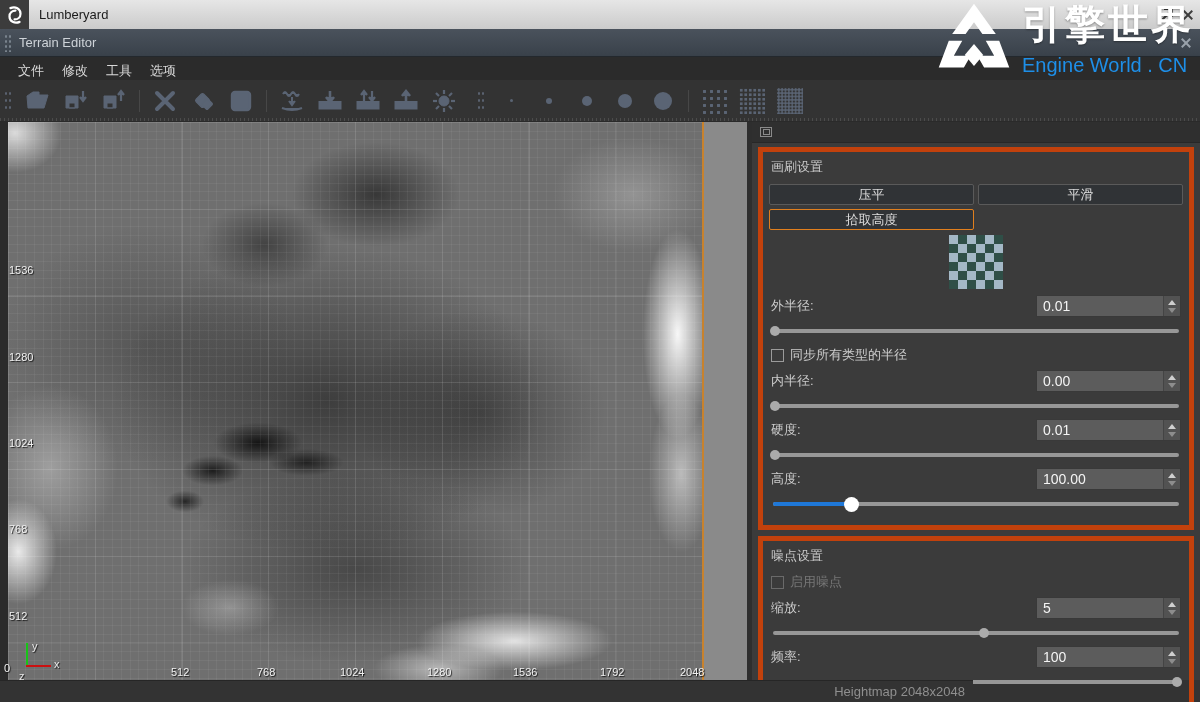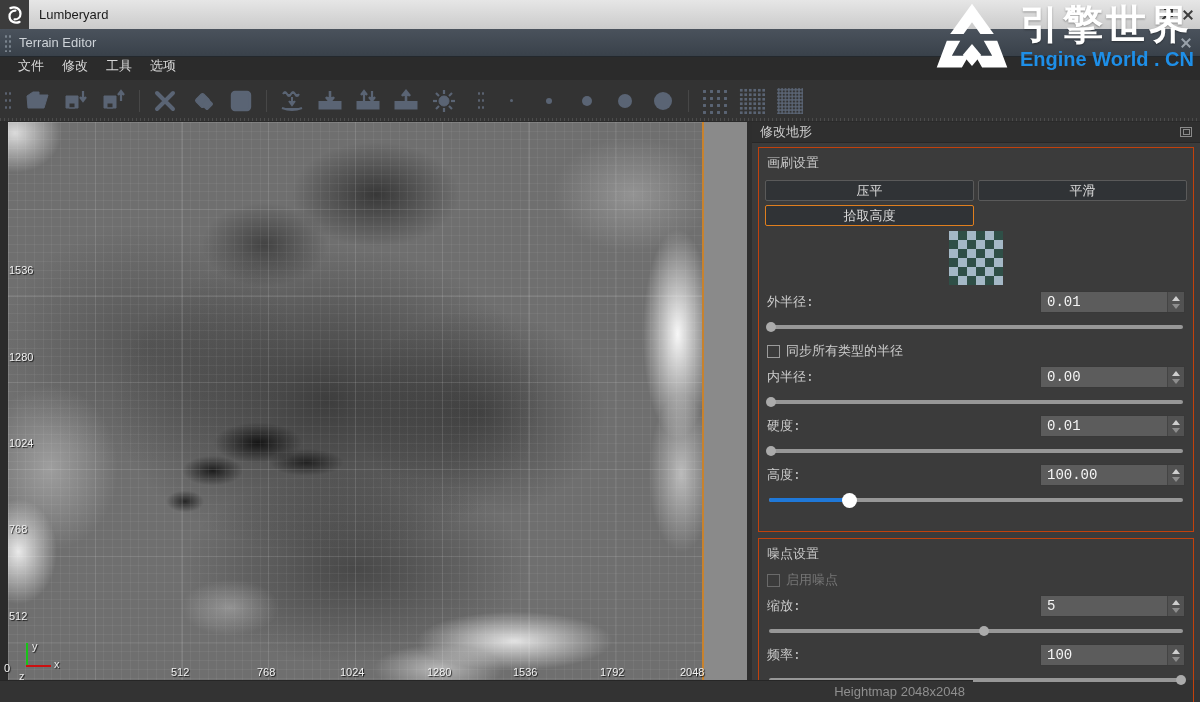--- a/index.html
+++ b/index.html
@@ -25,21 +25,21 @@
     background:linear-gradient(#4a525c,#39414a); display:flex; align-items:center; border-bottom:1px solid #23282d;}
   .grip { width:7px; height:18px; margin-left:4px;
     background-image:radial-gradient(circle,#79838d 1px,transparent 1.4px); background-size:4px 5px; }
   #pane-title { margin-left:8px; font-size:13px; color:#ced3d8; }
   #pane-close { position:absolute; right:6px; top:6px; width:16px; height:16px; }
   #pane-close::before,#pane-close::after { content:""; position:absolute; left:2px; top:7px; width:12px; height:2px; background:#9aa2ab; }
   #pane-close::before { transform:rotate(45deg);} #pane-close::after { transform:rotate(-45deg);}
 
   
   #menubar { position:absolute; left:0; top:57px; width:1200px; height:23px; background:#2b2b2b;
-    display:flex; align-items:flex-start; gap:18px; padding-left:18px; }
+    display:flex; align-items:flex-end; gap:18px; padding-left:18px; }
   .menu-item { font-size:13px; color:#d8d8d8; cursor:pointer; }
 
   
   #toolbar { position:absolute; left:0; top:80px; width:1200px; height:42px; background:#333;
     display:flex; align-items:center; border-bottom:1px solid #2a2a2a; }
   #toolbar::after { content:""; position:absolute; left:0; bottom:0; width:100%; height:3px;
     background-image:repeating-linear-gradient(to right, rgba(255,255,255,.12) 0 1px, transparent 1px 4px); }
   .tgrip { width:7px; height:22px; margin:0 8px 0 4px;
     background-image:radial-gradient(circle,#5a6270 1px,transparent 1.4px); background-size:4px 7px; }
   .tbtn { width:38px; height:34px; display:flex; align-items:center; justify-content:center; cursor:pointer; }
@@ -89,21 +89,21 @@
   .axlabel { position:absolute; font-size:11px; color:#e9e9e9; text-shadow:1px 1px 1px rgba(0,0,0,.8); }
 
   
   #sidepanel { position:absolute; left:747px; top:0; width:453px; height:558px; background:#3b3b3b; border-left:5px solid #2e2e2e; }
   #panel-titlebar { height:21px; background:#2f2f2f; display:flex; align-items:center; padding:0 8px; border-bottom:1px solid #272727; }
   #panel-title { font-size:13px; color:#cfcfcf; flex:1; }
   #panel-float { width:12px; height:10px; border:1px solid #8a8a8a; position:relative; cursor:pointer; }
   #panel-float::before { content:""; position:absolute; left:2px; top:1px; width:5px; height:4px; border:1px solid #8a8a8a; }
   #panel-body { padding:4px 6px; }
 
-  .gbox { border:1px solid #c2410c; padding:8px 6px 22px 6px; margin-bottom:6px;font-family:Liberation Mono, monospace; }
+  .gbox { border:5px solid #c2410c; padding:8px 6px 12px 6px; margin-bottom:6px; }
   .gtitle { font-size:13px; color:#c9c9c9; margin:-2px 0 8px 2px; }
 
   .btn-grid { display:grid; grid-template-columns:1fr 1fr; gap:4px; margin-bottom:5px; }
   .brushbtn { height:21px; background:#303336; border:1px solid #5a5a5a; border-radius:2px;
     color:#dcdcdc; font-size:13px; display:flex; align-items:center; justify-content:center; cursor:pointer; }
   .brushbtn[data-active="true"] { border:1px solid var(--accent-orange,#e07f1e); }
 
   #checker { width:54px; height:54px; margin:4px auto 6px auto;
     background:conic-gradient(var(--checker-dark,#2f4f47) 90deg, var(--checker-light,#a4b8c6) 90deg 180deg,
       var(--checker-dark,#2f4f47) 180deg 270deg, var(--checker-light,#a4b8c6) 270deg);
@@ -134,21 +134,21 @@
   
   #statusbar { position:absolute; left:0; top:680px; width:973px; height:22px; background:#333;
     border-top:1px solid #262626; display:flex; align-items:center; justify-content:flex-end; padding-right:8px; }
   #status-text { font-size:13px; color:#8f8f8f; }
 
   
   #watermark { position:absolute; right:6px; top:2px; display:flex; align-items:flex-start; gap:6px; pointer-events:none; z-index:50; }
   #wm-text { display:flex; flex-direction:column; align-items:flex-start; }
   #wm-title { font-size:40px; font-weight:bold; color:#ffffff; letter-spacing:3px; line-height:1.1;
     text-shadow:0 1px 2px rgba(0,0,0,.35); }
-  #wm-sub { font-size:20px; font-weight:bold; color:var(--watermark-blue,#1e8fe8); margin-top:2px; }
+  #wm-sub { font-size:20px; font-weight:normal; color:var(--watermark-blue,#1e8fe8); margin-top:8px; }
 </style>
 </head>
 <body>
 
 <div id="app">
 
   <div id="titlebar">
     <div id="logo-box">
       <svg width="22" height="22" viewBox="0 0 24 24">
         <path d="M7 4.5c5.5-2.5 11 .8 11 6 0 4.2-3.2 6.3-6.5 6.3M17 19.5c-5.5 2.5-11-.8-11-6 0-4.2 3.2-6.3 6.5-6.3" stroke="#fff" stroke-width="2.4" fill="none" stroke-linecap="round"></path>
@@ -309,21 +309,20 @@
 
       <div id="gizmo-y"></div>
       <div id="gizmo-x"></div>
       <span class="axlabel" style="left:32px;top:518px">y</span>
       <span class="axlabel" style="left:54px;top:536px">x</span>
       <span class="axlabel" style="left:19px;top:548px">z</span>
     </div>
 
     <div id="sidepanel">
       <div id="panel-titlebar">
-        <span id="panel-title">修改地形</span>
         <div id="panel-float"></div>
       </div>
 
       <div id="panel-body">
 
         <div class="gbox">
           <div class="gtitle">画刷设置</div>
 
           <div class="btn-grid">
             <div class="brushbtn" data-active="false">压平</div>

